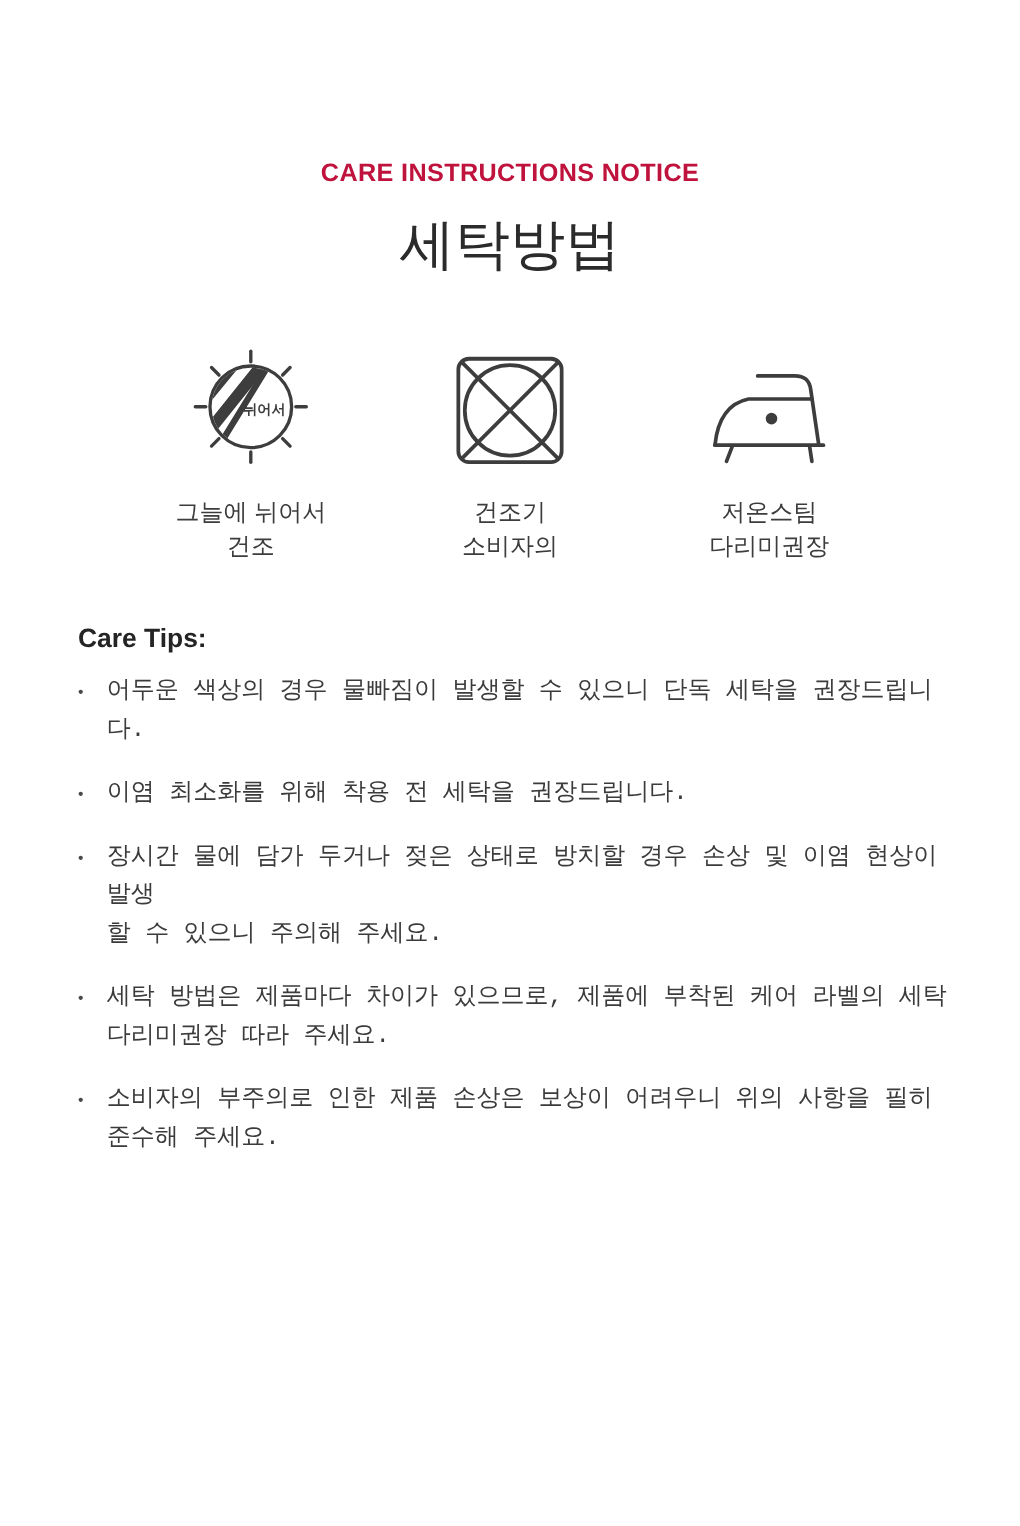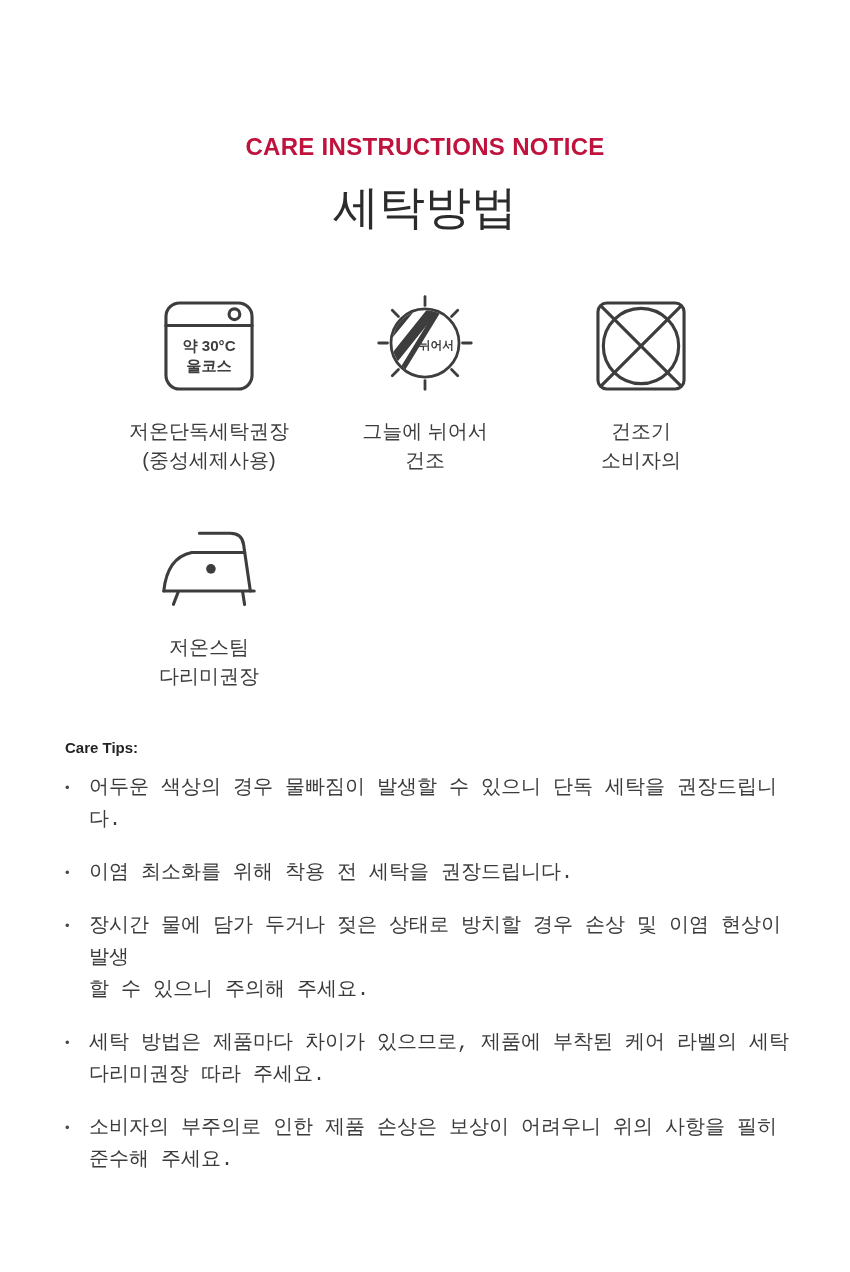--- a/index.html
+++ b/index.html
@@ -11,21 +11,21 @@
     width: 850px;
     height: 1272px;
     font-family: "Liberation Sans", "DejaVu Sans", sans-serif;
     color: #3a3a3a;
     overflow: hidden;
   }
   .notice-label {
     margin-top: 133px;
     text-align: center;
     color: #bf123d;
-    font-size: 24px;
+    font-size: 21px;
     font-weight: 700;
     letter-spacing: 0.3px;
   }
   .main-title {
     margin-top: 14px;
     text-align: center;
     font-size: 46px;
     line-height: 64px;
     font-weight: 400;
     color: #2b2b2b;
@@ -82,21 +82,21 @@
     text-align: center;
     font-size: 20px;
     line-height: 29px;
     color: #3c3c3c;
   }
   .sym-label span { display: block; }
   .tips {
     margin: 48px 60px 0 65px;
   }
   .tips-heading {
-    font-size: 15px;
+    font-size: 22px;
     font-weight: 700;
     color: #242424;
     margin-bottom: 16px;
   }
   .tip {
     display: flex;
     align-items: flex-start;
     margin-bottom: 21px;
     font-size: 20px;
     line-height: 32px;
@@ -113,35 +113,20 @@
   .tip .tip-lines span { display: block; font-family: Liberation Mono, monospace; }
 </style>
 </head>
 <body>
 
 <div class="notice-label">CARE INSTRUCTIONS NOTICE</div>
 <h1 class="main-title" style="margin-top:14px;">세탁방법</h1>
 
 <div class="symbol-grid">
 
-  <div class="cell">
-    <div class="icon-box">
-      <svg class="sym" width="90" height="90" viewBox="0 0 92 92" aria-hidden="true">
-        <rect class="ln" x="2" y="2" width="88" height="88" rx="14"></rect>
-        <line class="ln" x1="2" y1="25" x2="90" y2="25"></line>
-        <circle class="ln" cx="72" cy="13.5" r="5.5"></circle>
-        <text class="machine-txt" x="46" y="51">약 30°C</text>
-        <text class="machine-txt" x="46" y="72">울코스</text>
-      </svg>
-    </div>
-    <div class="sym-label">
-      <span>저온단독세탁권장</span>
-      <span>(중성세제사용)</span>
-    </div>
-  </div>
 
 
   <div class="cell">
     <div class="icon-box">
       <svg class="sym" width="96" height="96" viewBox="0 0 110 110" aria-hidden="true">
         <defs>
           <clipPath id="sunclip">
               <circle cx="55" cy="55" r="37.5"></circle>
             </clipPath>
         </defs>

